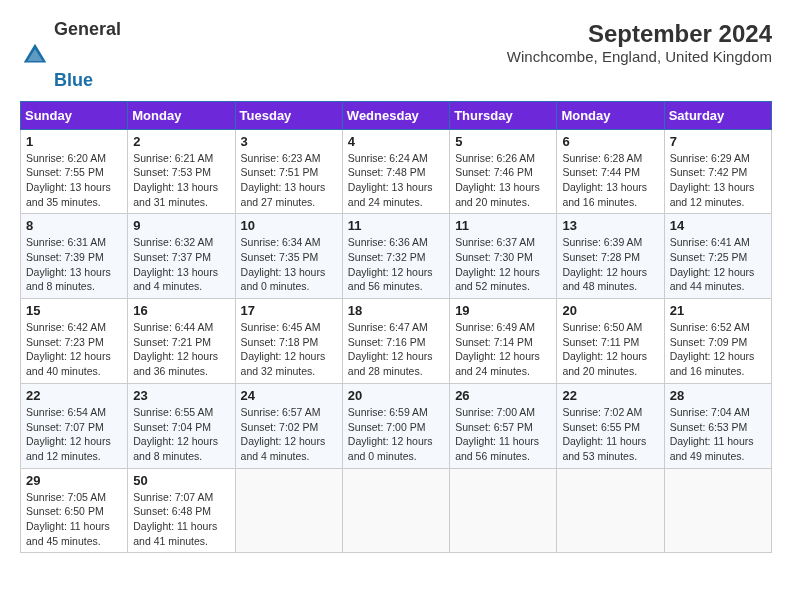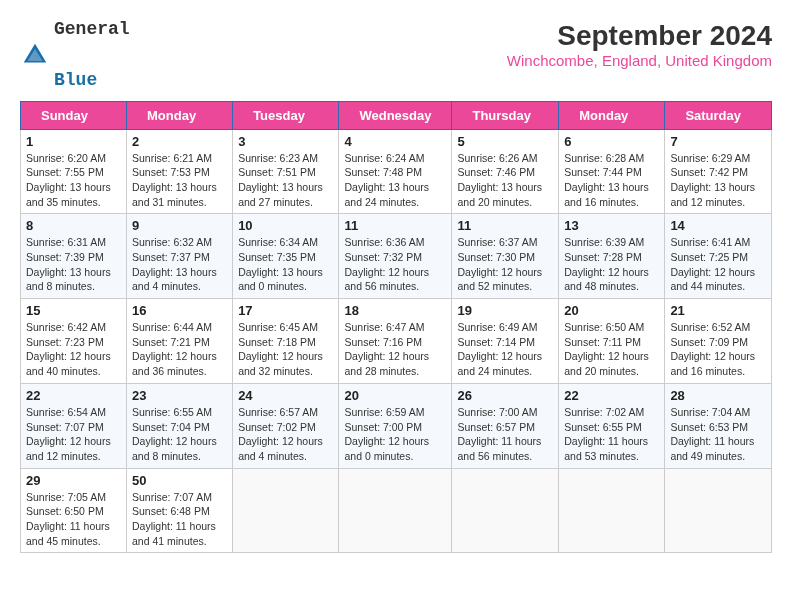--- a/index.html
+++ b/index.html
@@ -21,49 +21,48 @@
       align-items: center;
       gap: 4px;
     }
     .logo-text {
       display: flex;
       flex-direction: column;
       font-size: 18px;
       font-weight: bold;
       color: #333;
       line-height: 1.1;
-      font-family: Liberation Mono, monospace;
     }
     .logo-text span.general { color: #333; }
     .logo-text span.blue { color: #1a6fa8; margin-top: 31px; }
     .logo-icon {
       width: 30px;
       height: 30px;
     }
     .title-section {
       text-align: right;
     }
     .month-title {
-      font-size: 28px;
+      font-size: 24px;
       font-weight: bold;
       color: #333;
     }
     .subtitle {
       font-size: 15px;
-      color: #ec4899;
+      color: #404040;
     }
     .calendar {
       width: 100%;
       border-collapse: collapse;
       font-size: 11px;
     }
     .calendar th {
-      background: #ec4899;
+      background: #6d28d9;
       color: #fff;
-      padding: 6px 20px;
+      padding: 6px 4px;
       text-align: left;
       font-size: 13px;
       font-weight: bold;
       border: 1px solid #2a6db5;
     }
     .calendar td {
       border: 1px solid #ccc;
       vertical-align: top;
       padding: 4px 5px;
       width: calc(100% / 7);

